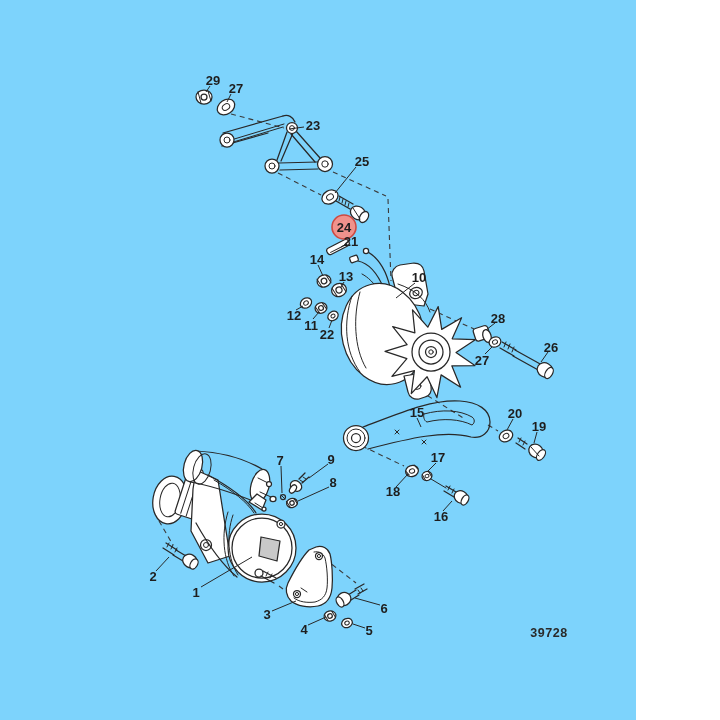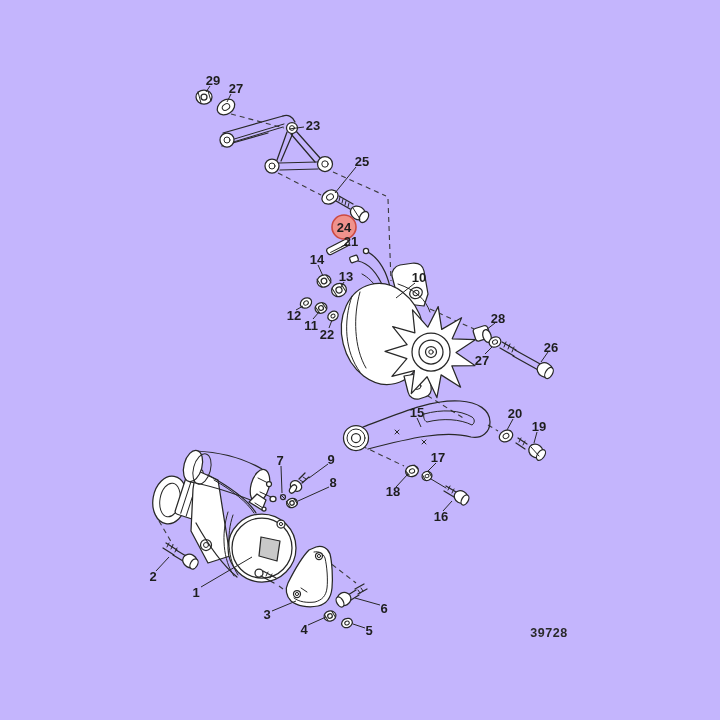--- a/index.html
+++ b/index.html
@@ -1,19 +1,19 @@
 <!DOCTYPE html>
 <html><head>
 <meta charset="utf-8">
 <style>
   html,body{margin:0;padding:0;background:#ffffff;}
   .canvas{
     position:relative;
-    width:720px;height:720px;
-    background:#c4b5fd;
+    width:636px;height:720px;
+    background:#7dd3fc;
     font-family:"Liberation Sans", sans-serif;
     overflow:hidden;
   }
   svg{display:block;}
   .ink{stroke:#282828;fill:none;stroke-width:1.25;stroke-linecap:round;stroke-linejoin:round;}
   .thin{stroke-width:1;}
   .w{fill:#ffffff;}
   .shade{fill:#c9c9c9;}
   .dash{stroke:#3a3a3a;stroke-width:1.1;fill:none;stroke-dasharray:5 4;stroke-linecap:butt;}
   .callout-text{

